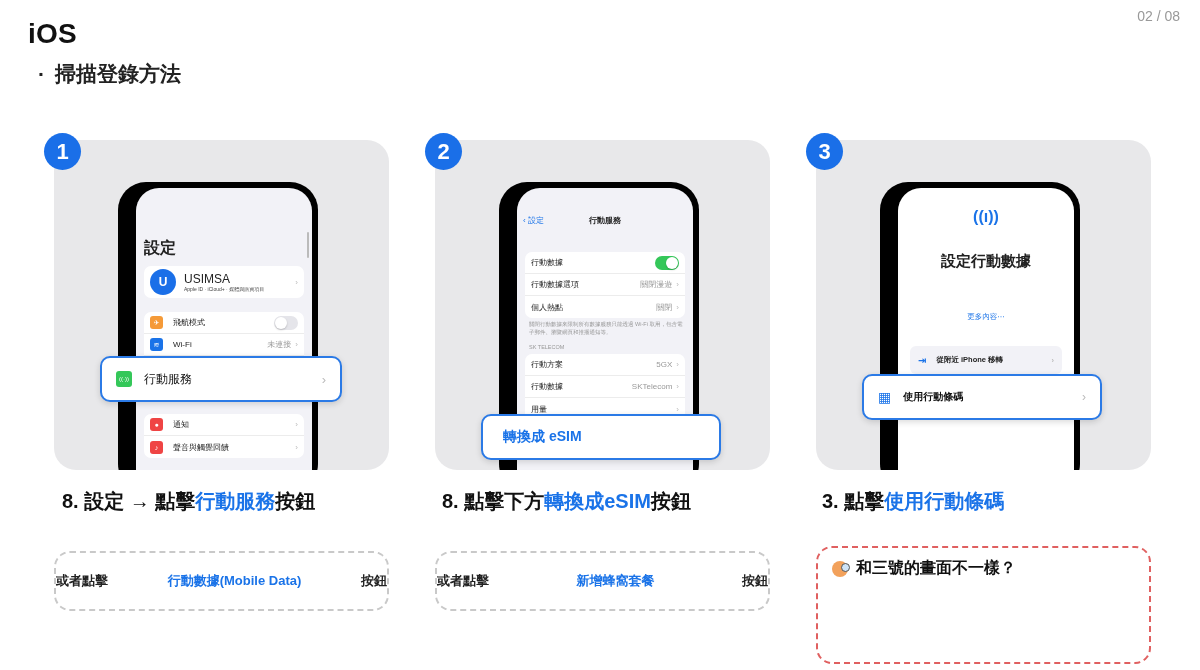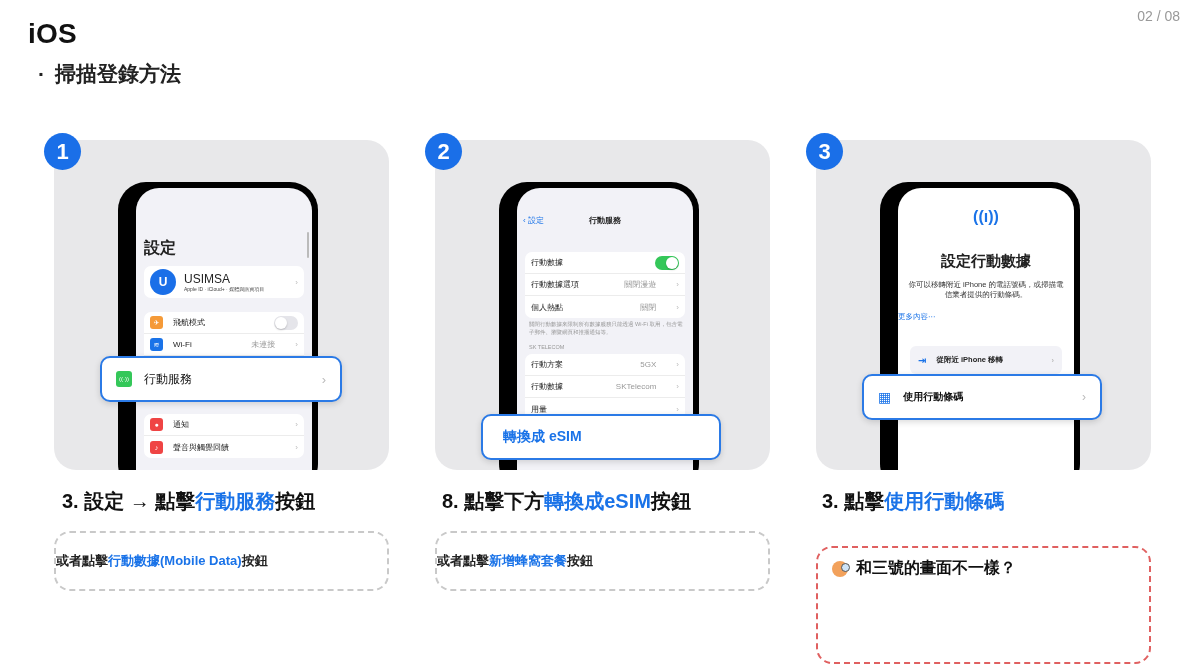--- a/index.html
+++ b/index.html
@@ -21,49 +21,49 @@
   .screen { width: 100%; height: 100%; background: #f2f2f7; border-radius: 23px 23px 0 0; overflow: hidden; position: relative; font-size: 8px; color: #222; }
   .screen.white { background: #fff; }
 
   
   .s1-title { position: absolute; left: 8px; top: 50px; font-size: 16px; font-weight: 700; }
   .card { position: absolute; left: 8px; right: 8px; background: #fff; border-radius: 7px; }
   .row { display: flex; align-items: center; height: 22px; padding: 0 6px; border-bottom: 1px solid #ececec; }
   .row:last-child { border-bottom: none; }
   .ic { width: 13px; height: 13px; border-radius: 3px; margin-right: 10px; display: flex; align-items: center; justify-content: center; color: #fff; font-size: 7px; }
   .row .lbl { flex: 1; }
-  .row .val { color: #999; margin-right: 20px; }
+  .row .val { color: #999; margin-right: 4px; }
   .chev { color: #bbb; }
   .avatar { width: 26px; height: 26px; border-radius: 50%; background: #1a6fe8; color: #fff; font-weight: 700; font-size: 12px; display: flex; align-items: center; justify-content: center; margin-right: 8px; }
   .toggle { width: 24px; height: 14px; border-radius: 7px; background: #e5e5ea; position: relative; }
   .toggle::after { content: ""; position: absolute; top: 1px; left: 1px; width: 12px; height: 12px; border-radius: 50%; background: #fff; box-shadow: 0 1px 2px rgba(0,0,0,.2); }
   .toggle.on { background: #34c759; }
   .toggle.on::after { left: 11px; }
   .scrollbar { position: absolute; right: 3px; top: 44px; width: 2px; height: 26px; background: #bbb; border-radius: 1px; }
 
   .highlight { position: absolute; background: #fff; border: 2px solid #2b7ae6; border-radius: 10px; box-shadow: 0 2px 6px rgba(0,0,0,.15); display: flex; align-items: center; z-index: 4; }
 
   
   .nav { position: absolute; top: 24px; left: 0; right: 0; height: 16px; display: flex; align-items: center; justify-content: center; font-weight: 700; }
   .nav .back { position: absolute; left: 6px; color: #1a73e8; font-weight: 400; }
   .note { position: absolute; left: 12px; right: 10px; font-size: 5.5px; color: #999; line-height: 1.4; }
   .sect { position: absolute; left: 12px; font-size: 5.5px; color: #999; }
 
   
   .ant { position: absolute; left: 0; right: 0; top: 20px; text-align: center; color: #1a73e8; font-size: 16px; font-weight: 700; }
   .s3-title { position: absolute; left: 0; right: 0; top: 64px; text-align: center; font-size: 15px; font-weight: 700; }
   .s3-desc { position: absolute; left: 10px; right: 10px; top: 92px; text-align: center; font-size: 7.5px; line-height: 1.35; color: #333; }
-  .s3-more { position: absolute; left: 0; right: 0; top: 124px; text-align: left; color: #1a73e8; font-size: 7.5px; }
+  .s3-more { position: absolute; left: 0; right: 0; top: 124px; text-align: center; color: #1a73e8; font-size: 7.5px; }
   .opt { position: absolute; left: 12px; right: 12px; background: #f2f2f7; border-radius: 6px; height: 28px; display: flex; align-items: center; padding: 0 8px; font-size: 7.5px; font-weight: 700; }
 
   .step-title { position: absolute; top: 488px; font-size: 20px; font-weight: 700; color: #111; }
   .st1 { left: 62px; } .st2 { left: 442px; } .st3 { left: 822px; }
   .blue { color: #1a73e8; }
 
-  .tip { position: absolute; top: 531px; width: 335px; height: 60px; border: 2px dashed #c9c9c9; border-radius: 16px; display: flex; align-items: center; justify-content: flex-start; font-size: 13px; font-weight: 700; color: #222; }
+  .tip { position: absolute; top: 551px; width: 335px; height: 60px; border: 2px dashed #c9c9c9; border-radius: 16px; display: flex; align-items: center; justify-content: space-between; font-size: 13px; font-weight: 700; color: #222; }
   .tp1 { left: 54px; } .tp2 { left: 435px; }
 
   .warn { position: absolute; left: 816px; top: 546px; width: 335px; height: 118px; border: 2px dashed #e06060; border-radius: 16px; padding: 10px 14px; text-align: center; }
   .warn-title { font-size: 16px; font-weight: 700; display: flex; align-items: center; }
   .emoji { width: 16px; height: 16px; border-radius: 50%; background: #f2a15b; margin-right: 8px; position: relative; }
   .emoji::after { content: ""; position: absolute; right: -2px; top: 2px; width: 7px; height: 7px; border: 1.5px solid #555; border-radius: 50%; background: #cfe4f7; }
   .warn-body { margin-left: 24px; margin-top: 4px; font-size: 12px; line-height: 1.35; color: #222; }
   .warn-body b { font-weight: 700; }
 </style>
 </head>
@@ -182,38 +182,37 @@
   <div class="highlight" style="left:46px; top:274px; width:240px; height:46px; padding:0 20px;">
     <span style="color:#1a73e8; font-size:14px; font-weight:700;">轉換成 eSIM</span>
   </div>
 </div>
 
 <div class="panel p3">
   <div class="phone">
     <div class="screen white">
       <div class="ant">((ı))</div>
       <div class="s3-title">設定行動數據</div>
-      <div class="s3-desc">你可以移轉附近 iPhone 的電話號碼，或掃描電信業者提供的行動條碼。</div>
       <div class="s3-more">更多內容⋯</div>
       <div class="opt" style="top:158px;">
         <span style="color:#1a73e8; margin-right:10px; font-size:10px;">⇥</span>
         <span style="flex:1;">從附近 iPhone 移轉</span>
         <span class="chev">›</span>
       </div>
     </div>
   </div>
   <div class="highlight" style="left:46px; top:234px; width:240px; height:46px; padding:0 14px;">
     <span style="color:#1a73e8; font-size:14px; margin-right:12px;">▦</span>
     <span style="flex:1; font-size:10px; font-weight:700;">使用行動條碼</span>
     <span class="chev" style="font-size:12px;">›</span>
   </div>
 </div>
 
 <div class="step-title st1">
-  <span>3. 設定 → 點擊</span><span class="blue">行動服務</span><span>按鈕</span>
+  <span>8. 設定 → 點擊</span><span class="blue">行動服務</span><span>按鈕</span>
 </div>
 <div class="step-title st2">
   <span>8. 點擊下方</span><span class="blue">轉換成eSIM</span><span>按鈕</span>
 </div>
 <div class="step-title st3">
   <span>3. 點擊</span><span class="blue">使用行動條碼</span>
 </div>
 
 <div class="tip tp1">
   <span>或者點擊</span>

